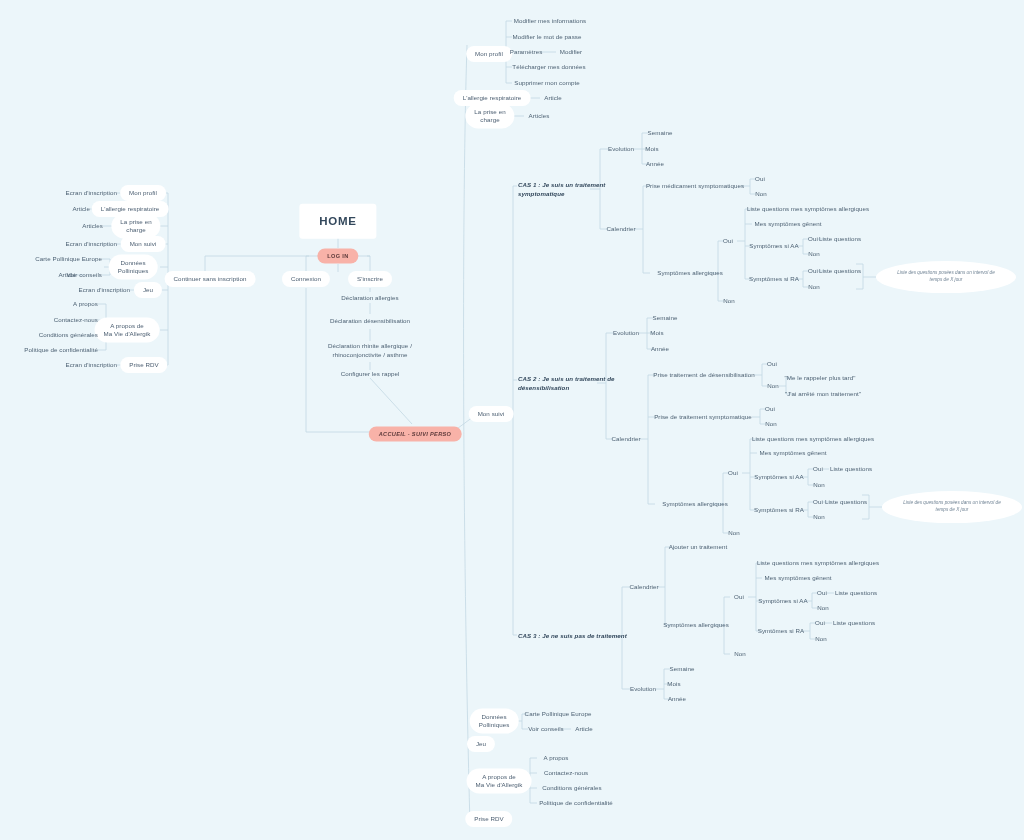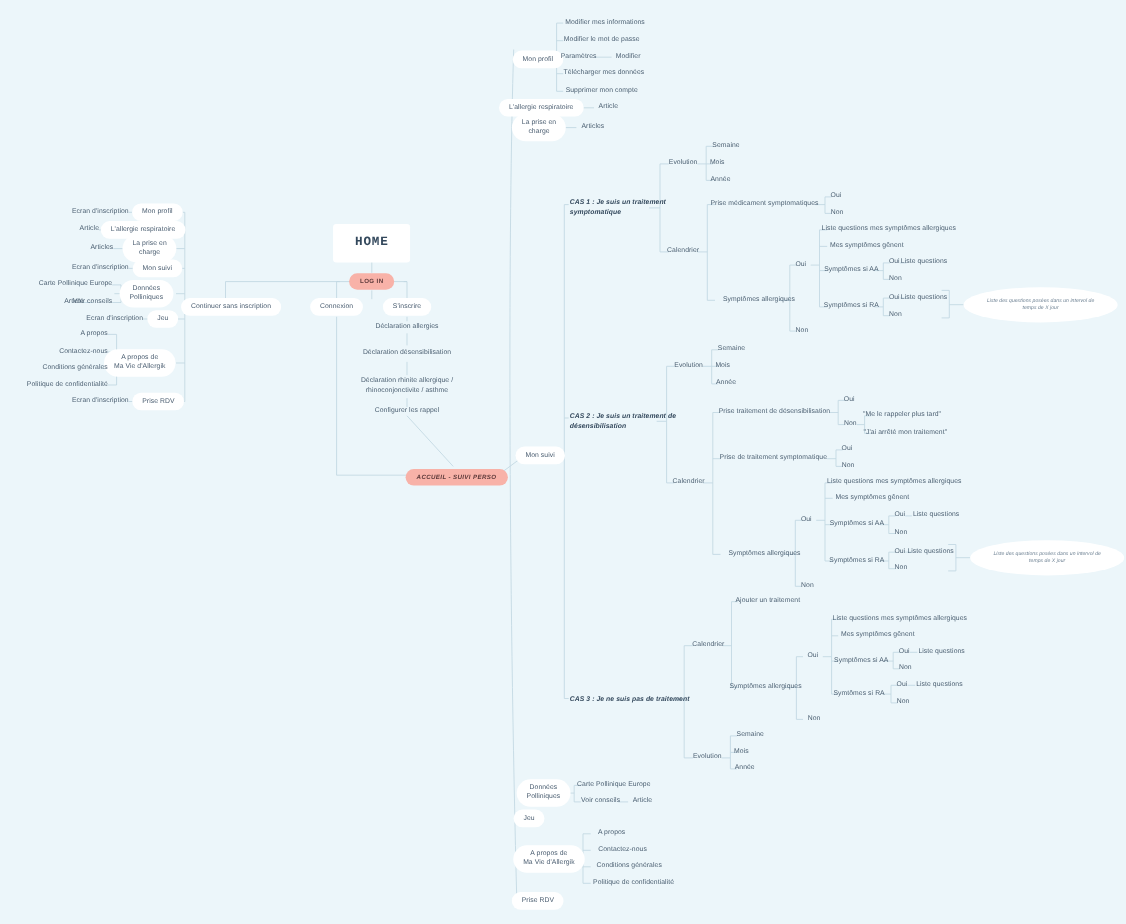--- a/index.html
+++ b/index.html
@@ -30,21 +30,20 @@
     box-shadow:0 0 0 0 rgba(0,0,0,0);
   }
   .home{
     background:#ffffff;
     border-radius:3px;
     padding:9px 20px;
     font-size:11.5px;
     font-weight:bold;
     letter-spacing:.06em;
     color:#33485c;
-    font-family:Liberation Mono, monospace;
   }
   .accent{
     background:#f8b2a8;
     border-radius:14px;
     padding:3.5px 10px;
     color:#5d3a3a;
     font-weight:bold;
     font-size:5.6px;
     letter-spacing:.06em;
   }

